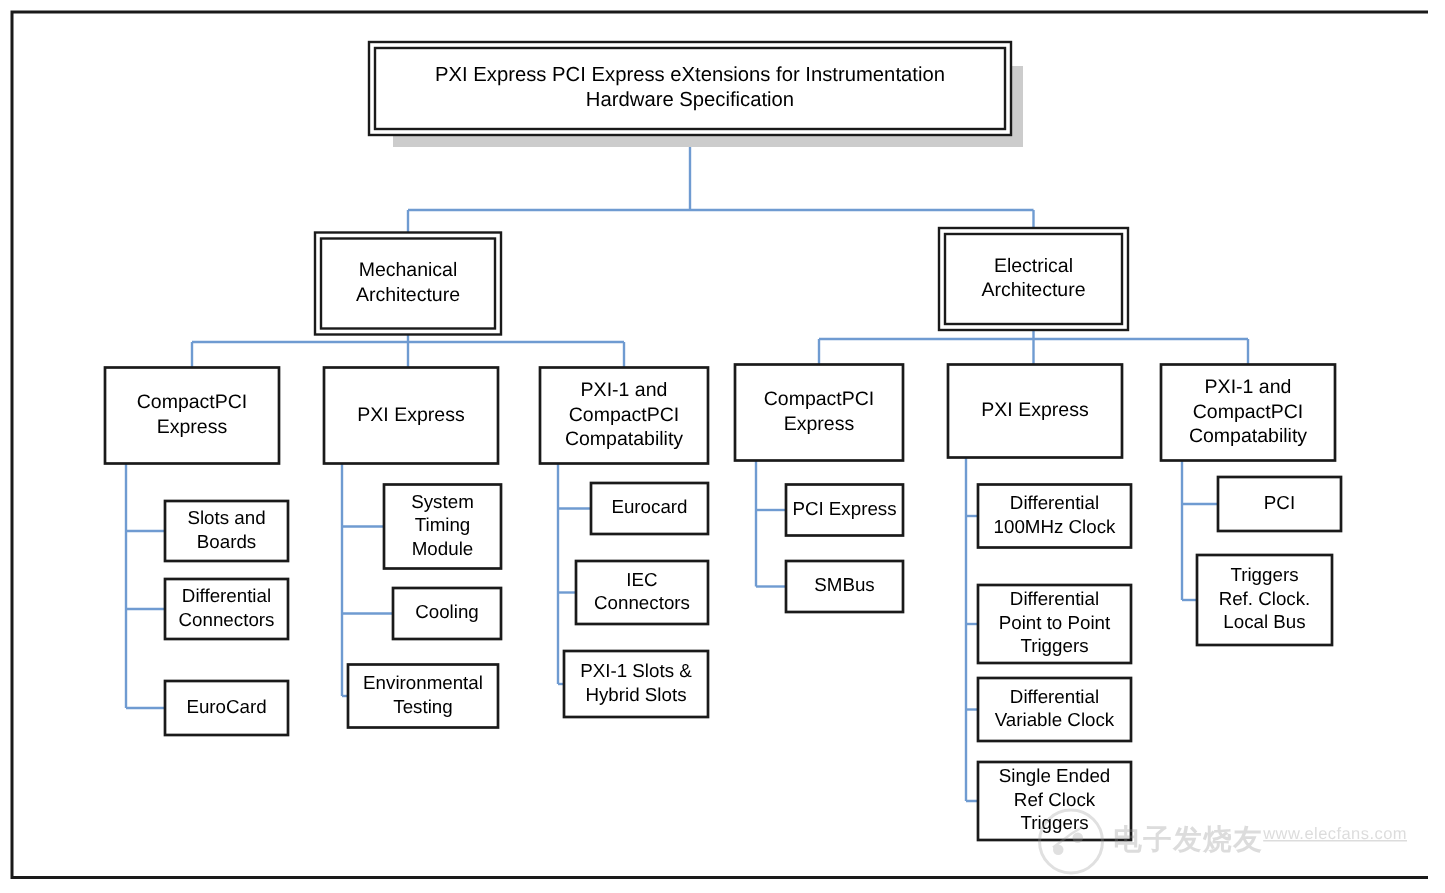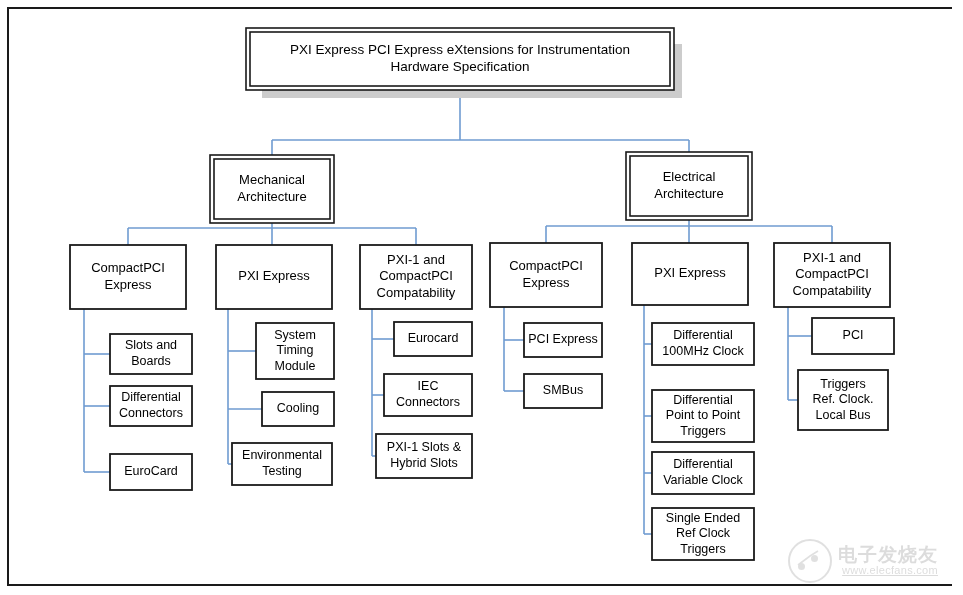--- a/index.html
+++ b/index.html
@@ -71,23 +71,22 @@
     position: absolute;
     left: 21px;
     top: 14px;
     width: 7px;
     height: 7px;
     border-radius: 50%;
     background: #9a9a9a;
   }
   .wm-texts {
     display: flex;
-    flex-direction: column;
+    flex-direction: row;
     line-height: 1.05;
-    text-align: right;
   }
   .wm-cn {
     font-family: "Liberation Serif", serif;
     font-size: 19px;
     color: #8d8d8d;
     letter-spacing: 1px;
     font-weight: bold;
   }
   .wm-url {
     font-family: "Liberation Sans", sans-serif;

